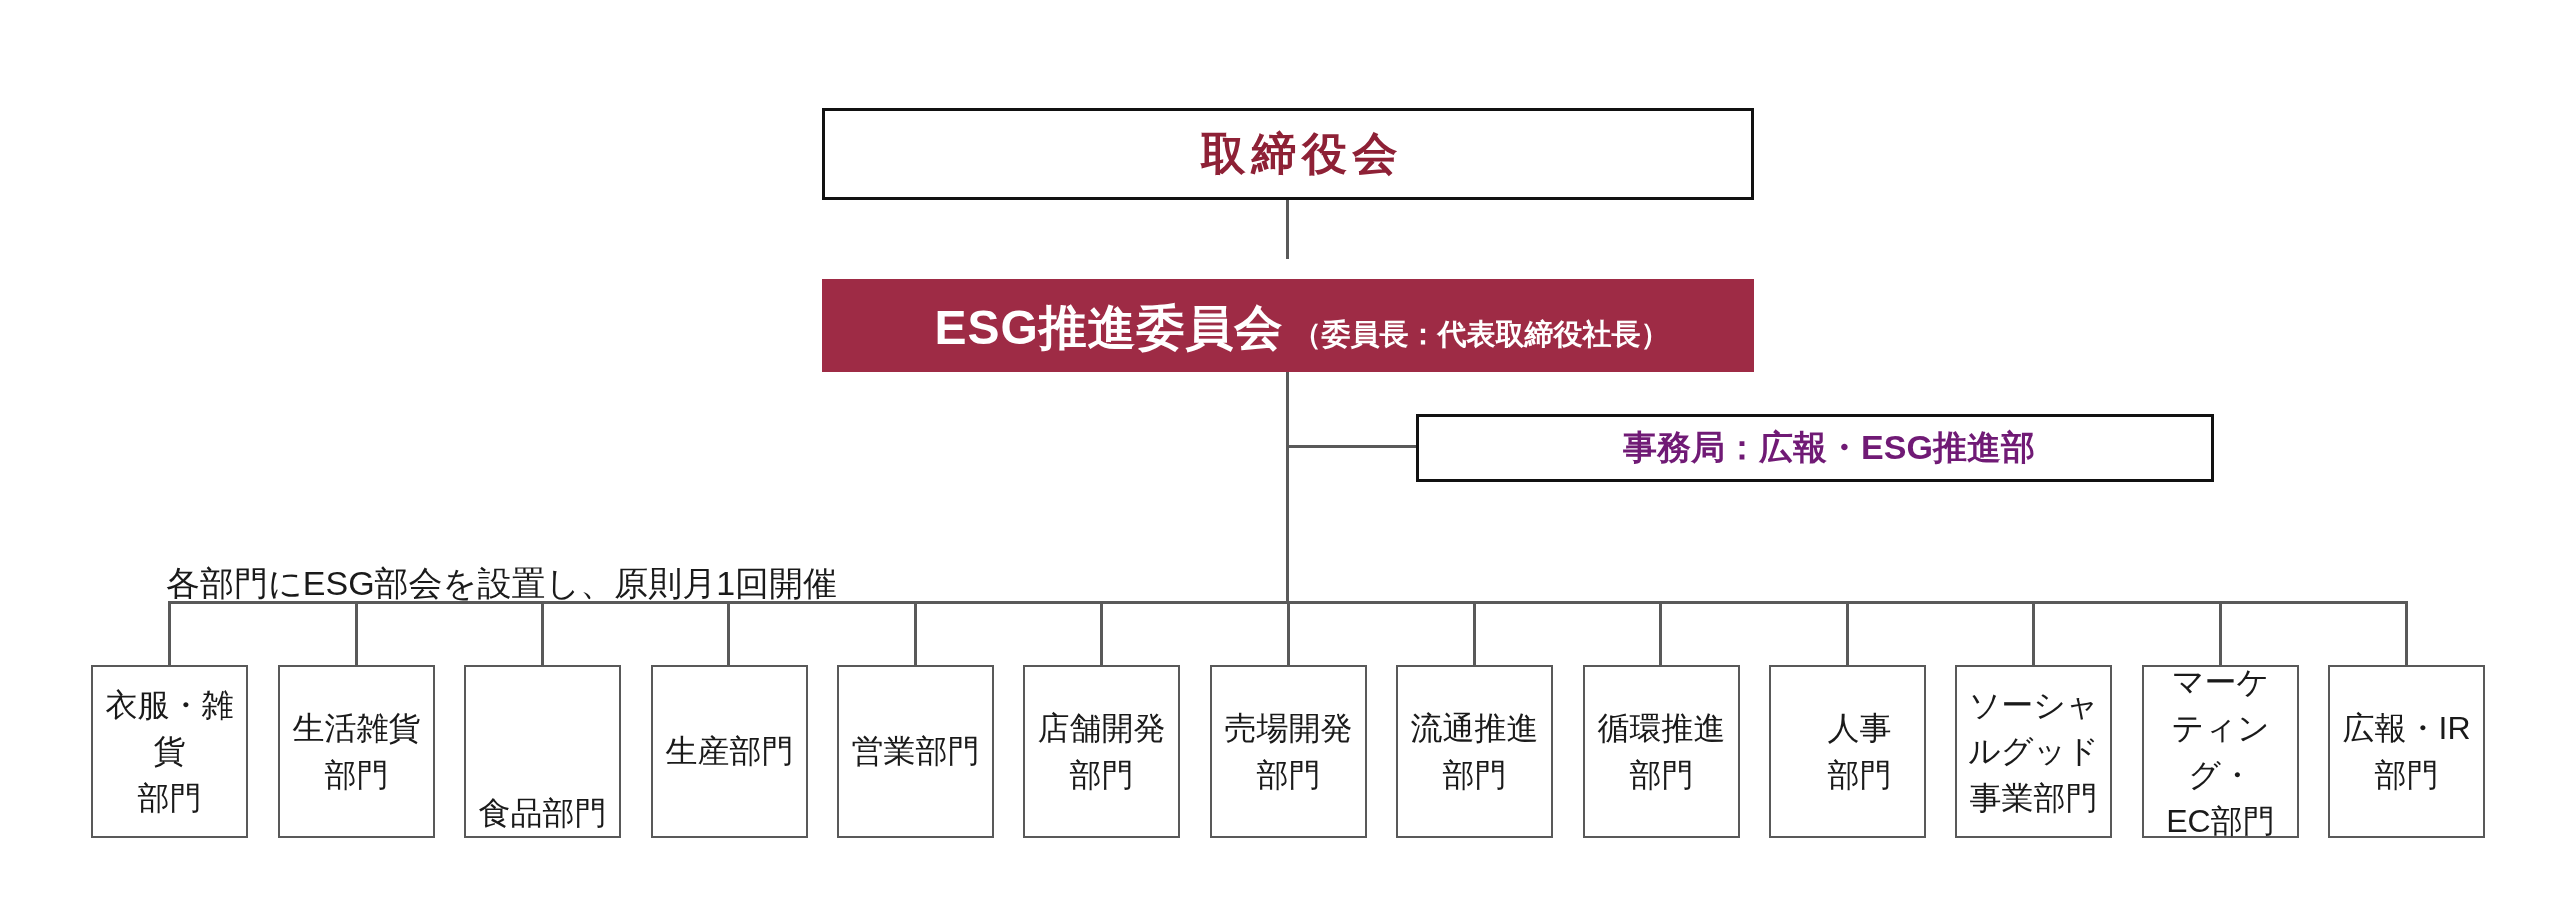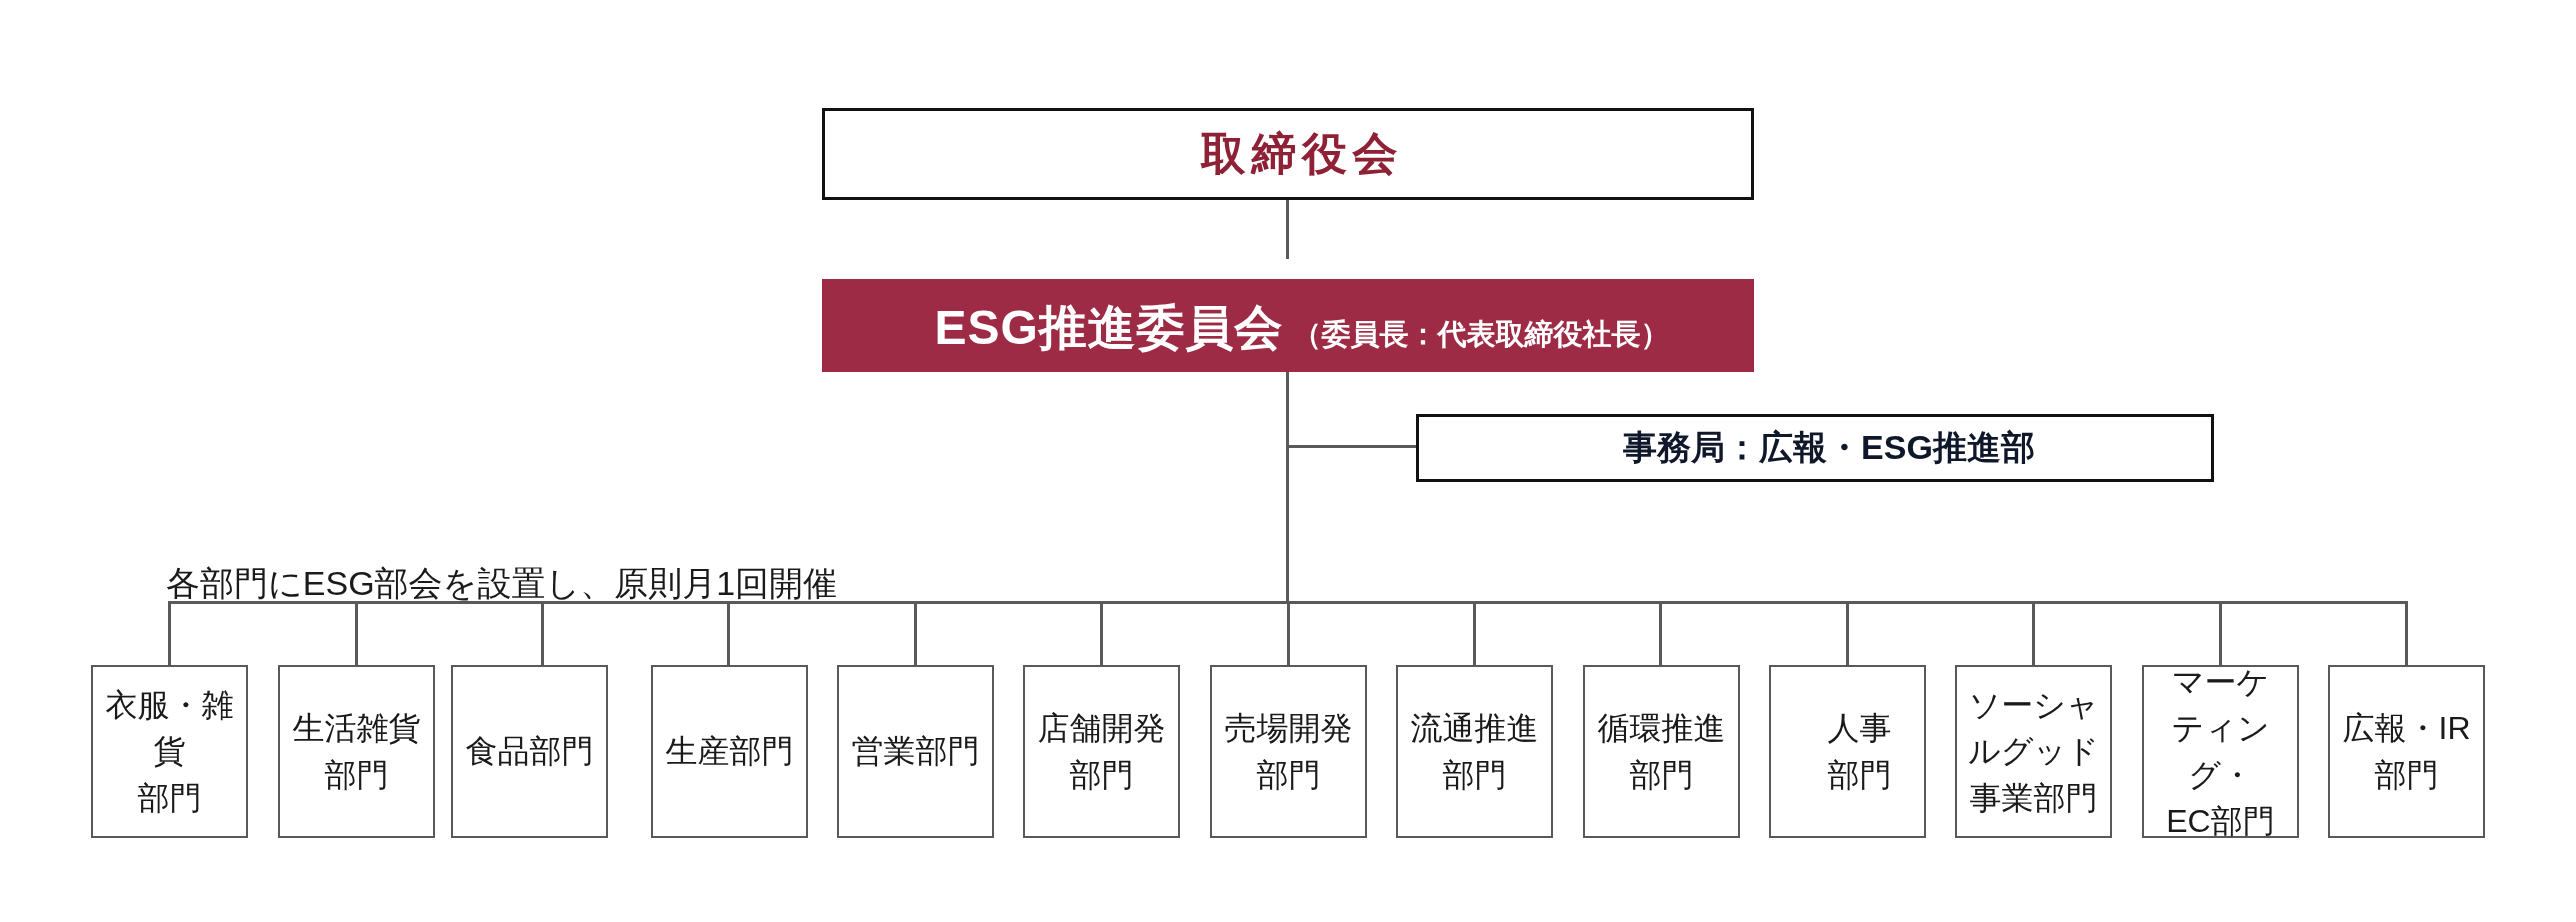--- a/index.html
+++ b/index.html
@@ -55,21 +55,21 @@
     font-weight: bold;
     color: #ffffff;
   }
   .sec-box {
     left: 1416px; top: 414px; width: 798px; height: 68px;
     border: 3.7px solid #111111;
   }
   .sec-label {
     font-size: 34px;
     font-weight: bold;
-    color: #0f172a;
+    color: #701a75;
   }
   .note {
     position: absolute;
     left: 166px;
     top: 537px;
     font-size: 34px;
     color: #1a1a1a;
     white-space: nowrap;
     margin-top: 24px;
   }
@@ -141,21 +141,21 @@
 
   <div id="dept-row">
       <div class="dept-box" style="left: 91px;">
         <span class="dept-label">衣服・雑貨
 部門</span>
       </div>
       <div class="dept-box" style="left: 278px;">
         <span class="dept-label">生活雑貨
 部門</span>
       </div>
-      <div class="dept-box" style="left: 451px;">
+      <div class="dept-box" style="left: 464px; align-items: flex-end;">
         <span class="dept-label">食品部門</span>
       </div>
       <div class="dept-box" style="left: 651px;">
         <span class="dept-label">生産部門</span>
       </div>
       <div class="dept-box" style="left: 837px;">
         <span class="dept-label">営業部門</span>
       </div>
       <div class="dept-box" style="left: 1023px;">
         <span class="dept-label">店舗開発

